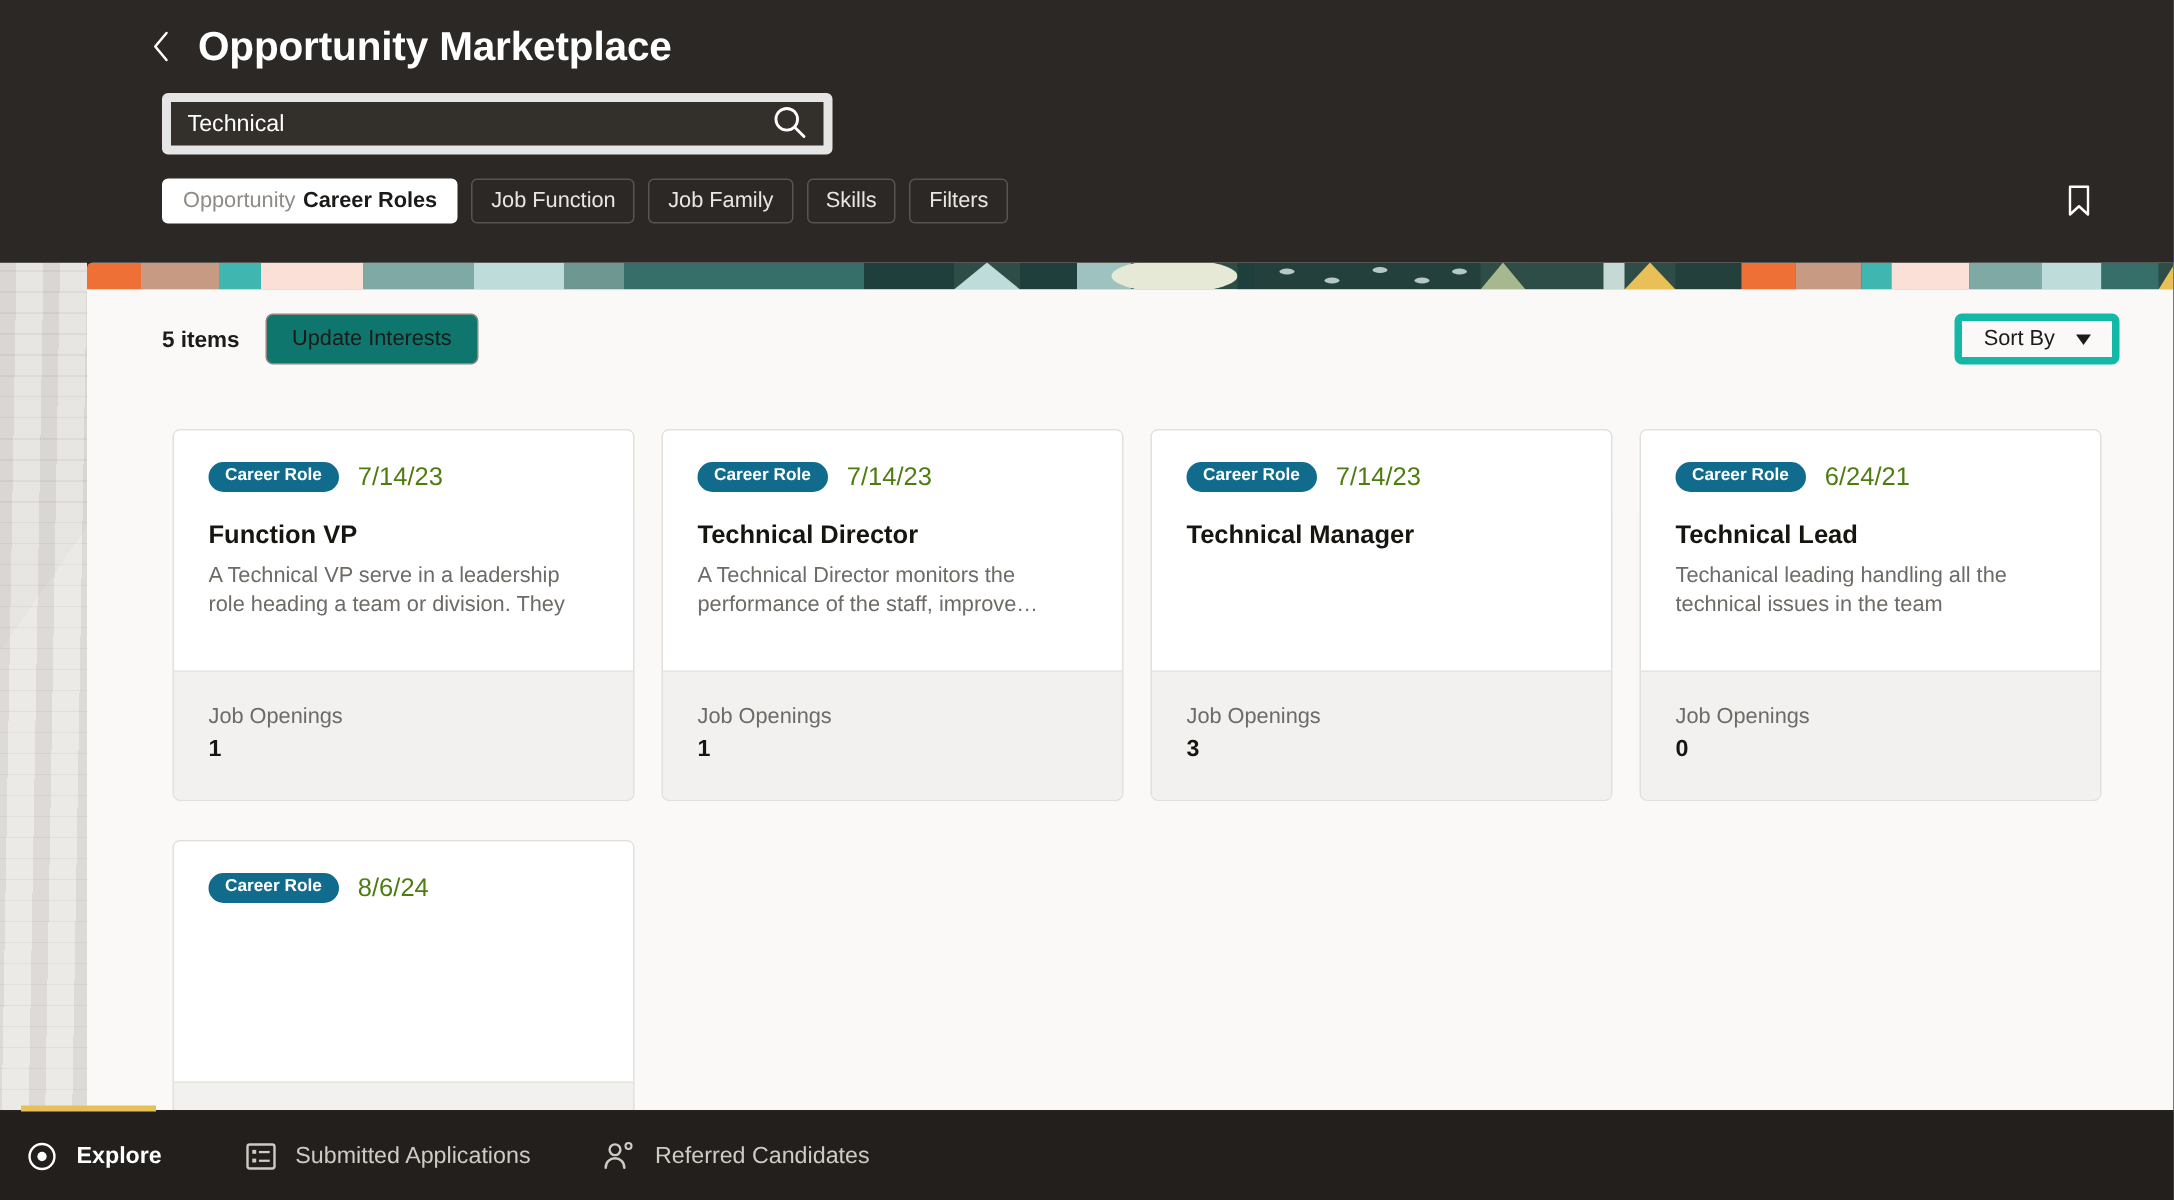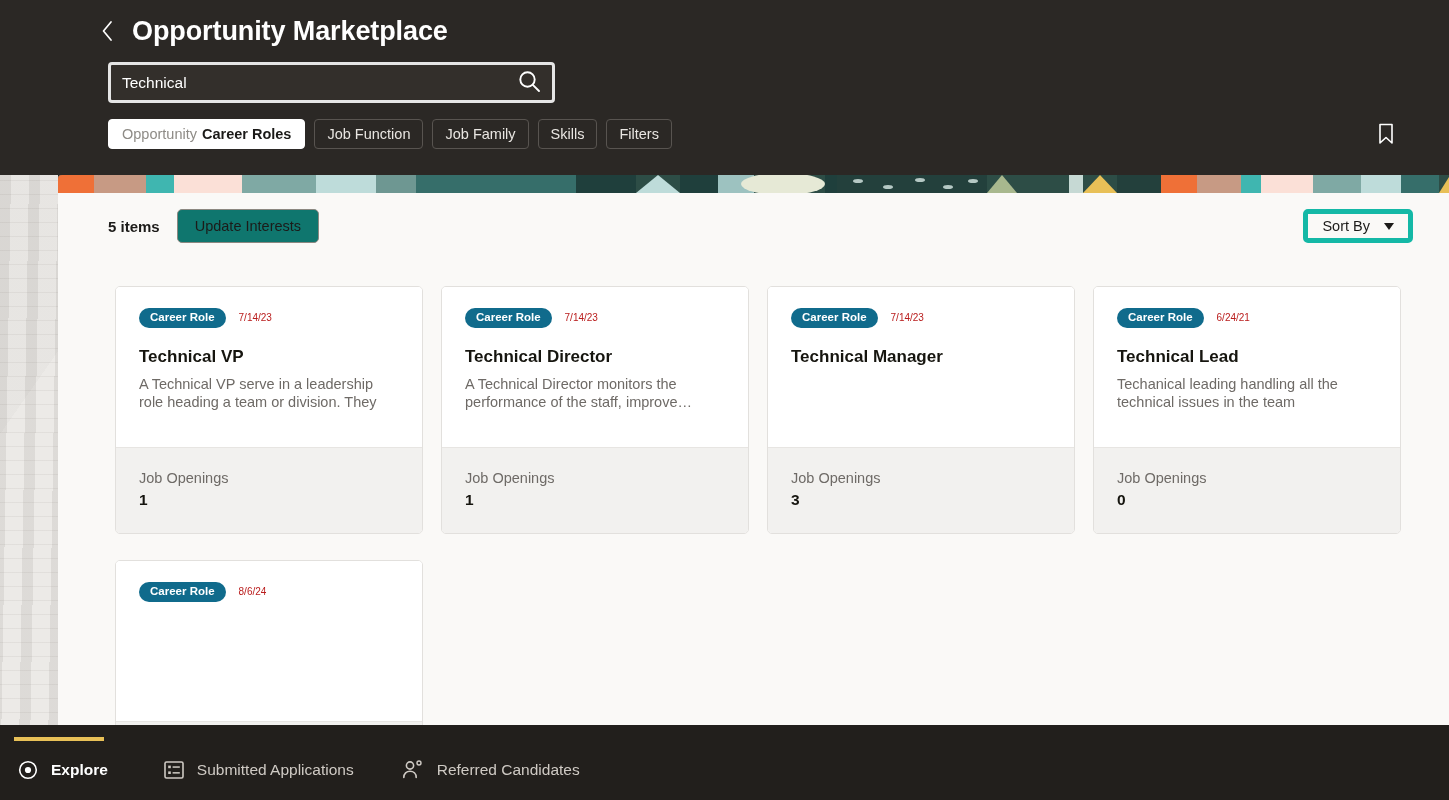--- a/index.html
+++ b/index.html
@@ -38,21 +38,21 @@
     font-size: 27px;
     font-weight: bold;
     letter-spacing: -0.1px;
     white-space: nowrap;
   }
 
   
   .search-wrap {
     position: absolute; left: 108px; top: 62px;
     width: 447px; height: 41px;
-    border: 3px solid #e5e5e5;
+    border: 6px solid #e5e5e5;
     border-radius: 4px;
     background: #332f2b;
     display: flex; align-items: center;
   }
   .search-input {
     flex: 1 1 auto;
     height: 100%;
     background: transparent;
     border: none; outline: none;
     color: #ffffff;
@@ -206,22 +206,22 @@
     background: #106b8c;
     color: #ffffff;
     font-size: 11.5px;
     font-weight: bold;
     border-radius: 11px;
     padding: 3px 11px 4px 11px;
     white-space: nowrap;
     line-height: 1.1;
   }
   .card-date {
-    font-size: 10px;
-    color: #b91c1c;
+    font-size: 17px;
+    color: #4d7c0f;
     white-space: nowrap;
   }
   .card-title {
     margin-top: 18px;
     font-size: 17px;
     font-weight: bold;
     color: #16150f;
     line-height: 1.25;
   }
   .card-desc {
@@ -248,23 +248,23 @@
     margin-top: 4px;
     font-size: 15.5px;
     font-weight: bold;
     color: #16150f;
     line-height: 1.2;
   }
 
   
   .bottom-nav {
     position: absolute; left: 0; bottom: 0;
-    width: 1449px; height: 75px;
+    width: 1449px; height: 59px;
     background: #221f1c;
-    display: flex; align-items: flex-end;
+    display: flex; align-items: flex-start;
     padding-left: 16px;
     gap: 0;
     z-index: 6;
   }
   .nav-item {
     display: flex; align-items: center; gap: 11px;
     padding: 0 22px 0 0;
     margin-right: 24px;
     cursor: pointer;
     height: 60px;
@@ -404,21 +404,21 @@
       </div>
 
       <div class="grid">
 
         <div class="card">
           <div class="card-top">
             <div class="meta-row">
               <span class="badge">Career Role</span>
               <span class="card-date">7/14/23</span>
             </div>
-            <div class="card-title">Technical VP</div>
+            <div class="card-title">Function VP</div>
             <div class="card-desc">A Technical VP serve in a leadership role heading a team or division. They are…</div>
           </div>
           <div class="card-foot">
             <div class="foot-label">Job Openings</div>
             <div class="foot-value">1</div>
           </div>
         </div>
 
         <div class="card">
           <div class="card-top">

